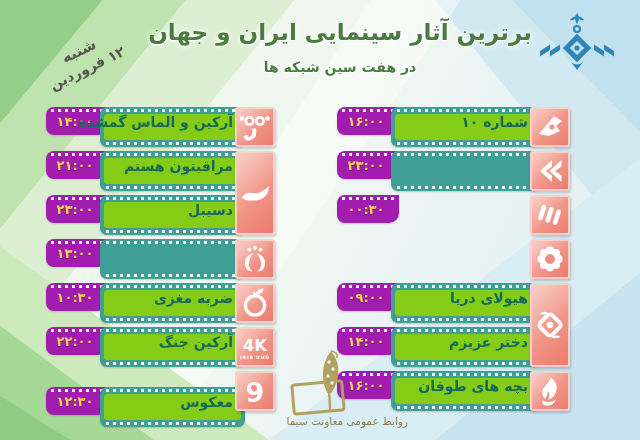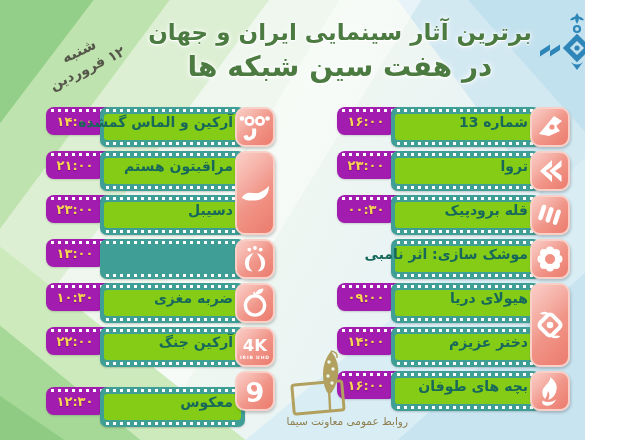--- a/index.html
+++ b/index.html
@@ -1,36 +1,36 @@
 <!DOCTYPE html>
 <html lang="fa"><head>
 <meta charset="utf-8">
 <style>
   html,body{margin:0;padding:0;}
   body{font-family:"DejaVu Sans",sans-serif;background:#ffffff;}
-  .stage{position:relative;width:585px;height:440px;overflow:hidden;background:#eef6ef;}
+  .stage{position:relative;width:640px;height:440px;overflow:hidden;background:#eef6ef;}
   .w{position:absolute;inset:0;pointer-events:none;}
   .bg-base{background:linear-gradient(118deg,#eef7ea 0%,#eff7f0 45%,#e7f2f6 75%,#dfeef5 100%);}
   .w7{background:#d3e9f2;clip-path:polygon(68% 0,100% 0,100% 58%);}
   .w8{background:#c2e1ee;clip-path:polygon(80% 0,100% 0,100% 30%);}
   .w9{background:#d9edf5;clip-path:polygon(100% 36%,100% 100%,42% 100%);}
   .w10{background:#c9e4f1;clip-path:polygon(100% 62%,100% 100%,68% 100%);}
   .w11{background:rgba(255,255,255,.45);clip-path:polygon(58% 0,72% 0,26% 100%,12% 100%);}
   .w1{background:#dcefd2;clip-path:polygon(0 0,46% 0,0 82%);}
   .w2{background:#bfe3ae;clip-path:polygon(0 0,29% 0,0 52%);}
   .w3{background:#93cf88;clip-path:polygon(0 0,16% 0,0 28%);}
   .w4{background:#cdeabd;clip-path:polygon(0 100%,0 56%,42% 100%);}
   .w5{background:#a6d897;clip-path:polygon(0 100%,0 74%,24% 100%);}
   .w6{background:#8fcb82;clip-path:polygon(0 100%,0 90%,11% 100%);}
 
   .page-title{position:absolute;left:140px;top:14px;width:400px;text-align:center;
     color:#4c7b41;font-weight:bold;
     text-shadow:0 0 3px #fff,0 0 6px #fff,0 1px 0 #fff;}
   .page-title .l1{font-size:23px;line-height:36px;direction:rtl;}
-  .page-title .l2{font-size:28px;line-height:34px;direction:rtl;}
+  .page-title .l2{font-size:14px;line-height:34px;direction:rtl;}
 
   .date-ribbon{position:absolute;left:18px;top:40px;width:130px;text-align:center;
     transform:rotate(-26deg);color:#56574b;font-weight:bold;direction:rtl;}
   .date-ribbon .d1{font-size:15px;line-height:20px;}
   .date-ribbon .d2{font-size:14px;line-height:19px;}
 
   .irib-logo{position:absolute;left:537px;top:12px;width:80px;height:64px;}
 
   .col{position:absolute;top:107px;}
   #col-left{left:46px;width:229px;height:306px;}
@@ -45,21 +45,21 @@
     border-radius:7px;box-shadow:0 1px 2px rgba(0,0,0,.18);}
   .dots{position:absolute;left:6px;right:6px;height:3px;
     background:repeating-linear-gradient(to right,#ffffff 0 3px,transparent 3px 7px);}
   .dots.top{top:2px;} .dots.bottom{bottom:2px;}
   .tab-dots{position:absolute;left:5px;right:2px;top:2px;height:3px;
     background:repeating-linear-gradient(to right,#ffffff 0 3px,transparent 3px 7px);}
   .inner{position:absolute;left:4px;right:4px;top:7px;bottom:7px;background:#84cc16;
     border-radius:3px;display:flex;align-items:flex-start;direction:rtl;padding:0 8px;box-sizing:border-box;}
   .title{color:#17685b;font-size:14px;font-weight:bold;white-space:nowrap;}
   .chan{position:absolute;right:0;width:40px;background:linear-gradient(135deg,#f7b3a8 0%,#eb7c6e 100%);
-    border:2px solid #f8d0c8;border-radius:10px;box-sizing:border-box;overflow:hidden;
+    border:2px solid #f8d0c8;border-radius:3px;box-sizing:border-box;overflow:hidden;
     box-shadow:1px 2px 3px rgba(0,0,0,.2);display:flex;align-items:center;justify-content:center;}
   .chan::before{content:"";position:absolute;inset:0;
     background:linear-gradient(135deg,rgba(255,255,255,.35) 0%,rgba(255,255,255,0) 55%);}
   .chan svg{width:100%;height:100%;position:relative;}
 
   .footer-logo{position:absolute;left:288px;top:350px;width:72px;height:66px;}
   .footer-caption{position:absolute;left:258px;top:415px;width:150px;text-align:right;
     color:#8f7e4e;font-size:10.5px;direction:rtl;}
 </style>
 </head>
@@ -250,59 +250,42 @@
     </div>
   <div class="col" id="col-right">
       <div class="row" style="top: 0px;">
         <div class="tab">
           <div class="tab-dots"></div>
           <span class="time">۱۶:۰۰</span>
         </div>
         <div class="strip">
           <div class="dots top"></div>
           <div class="inner">
-            <span class="title">شماره 13</span>
+            <span class="title">شماره ۱۰</span>
           </div>
           <div class="dots bottom"></div>
         </div>
       </div>
       <div class="row" style="top: 44px;">
         <div class="tab">
           <div class="tab-dots"></div>
           <span class="time">۲۳:۰۰</span>
         </div>
         <div class="strip">
           <div class="dots top"></div>
-          <div class="inner">
-            <span class="title">تروا</span>
-          </div>
           <div class="dots bottom"></div>
         </div>
       </div>
       <div class="row" style="top: 88px;">
         <div class="tab">
           <div class="tab-dots"></div>
           <span class="time">۰۰:۳۰</span>
         </div>
-        <div class="strip">
-          <div class="dots top"></div>
-          <div class="inner">
-            <span class="title">قله برودپیک</span>
-          </div>
-          <div class="dots bottom"></div>
-        </div>
       </div>
       <div class="row" style="top: 132px;">
-        <div class="strip">
-          <div class="dots top"></div>
-          <div class="inner">
-            <span class="title">موشک سازی: اثر نامبی</span>
-          </div>
-          <div class="dots bottom"></div>
-        </div>
       </div>
       <div class="row" style="top: 176px;">
         <div class="tab">
           <div class="tab-dots"></div>
           <span class="time">۰۹:۰۰</span>
         </div>
         <div class="strip">
           <div class="dots top"></div>
           <div class="inner">
             <span class="title">هیولای دریا</span>

